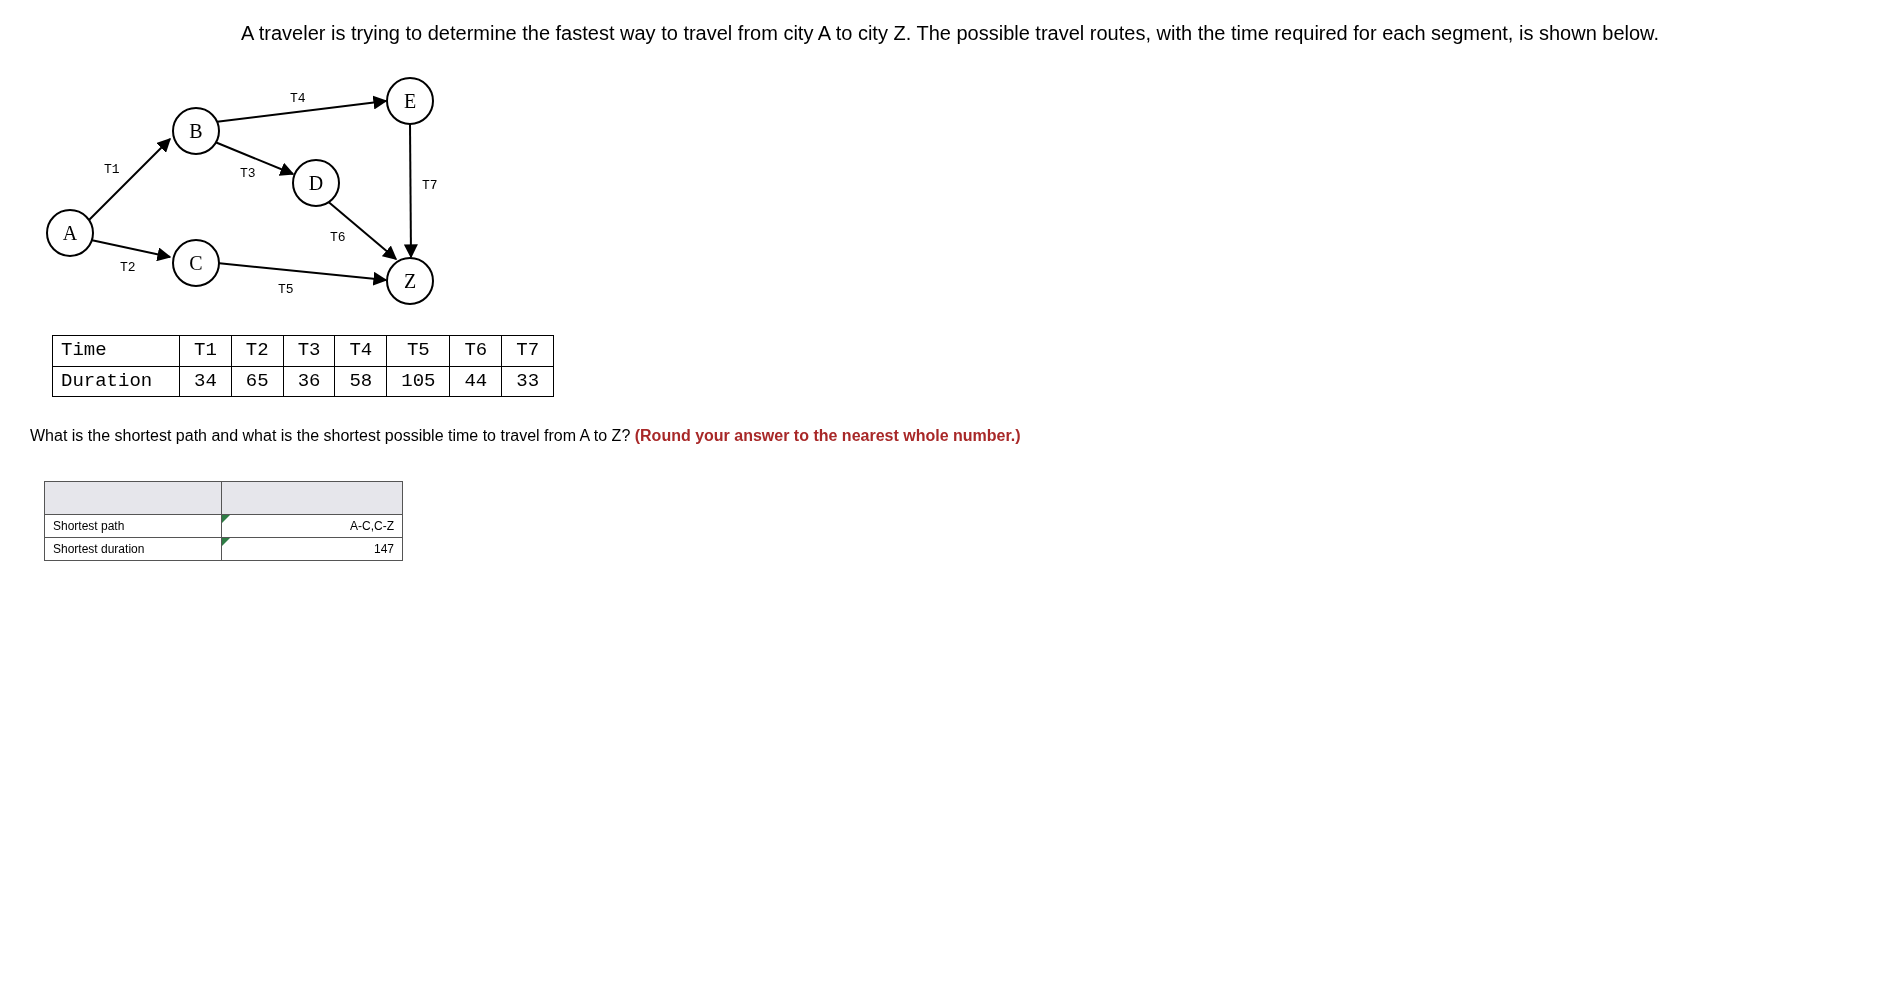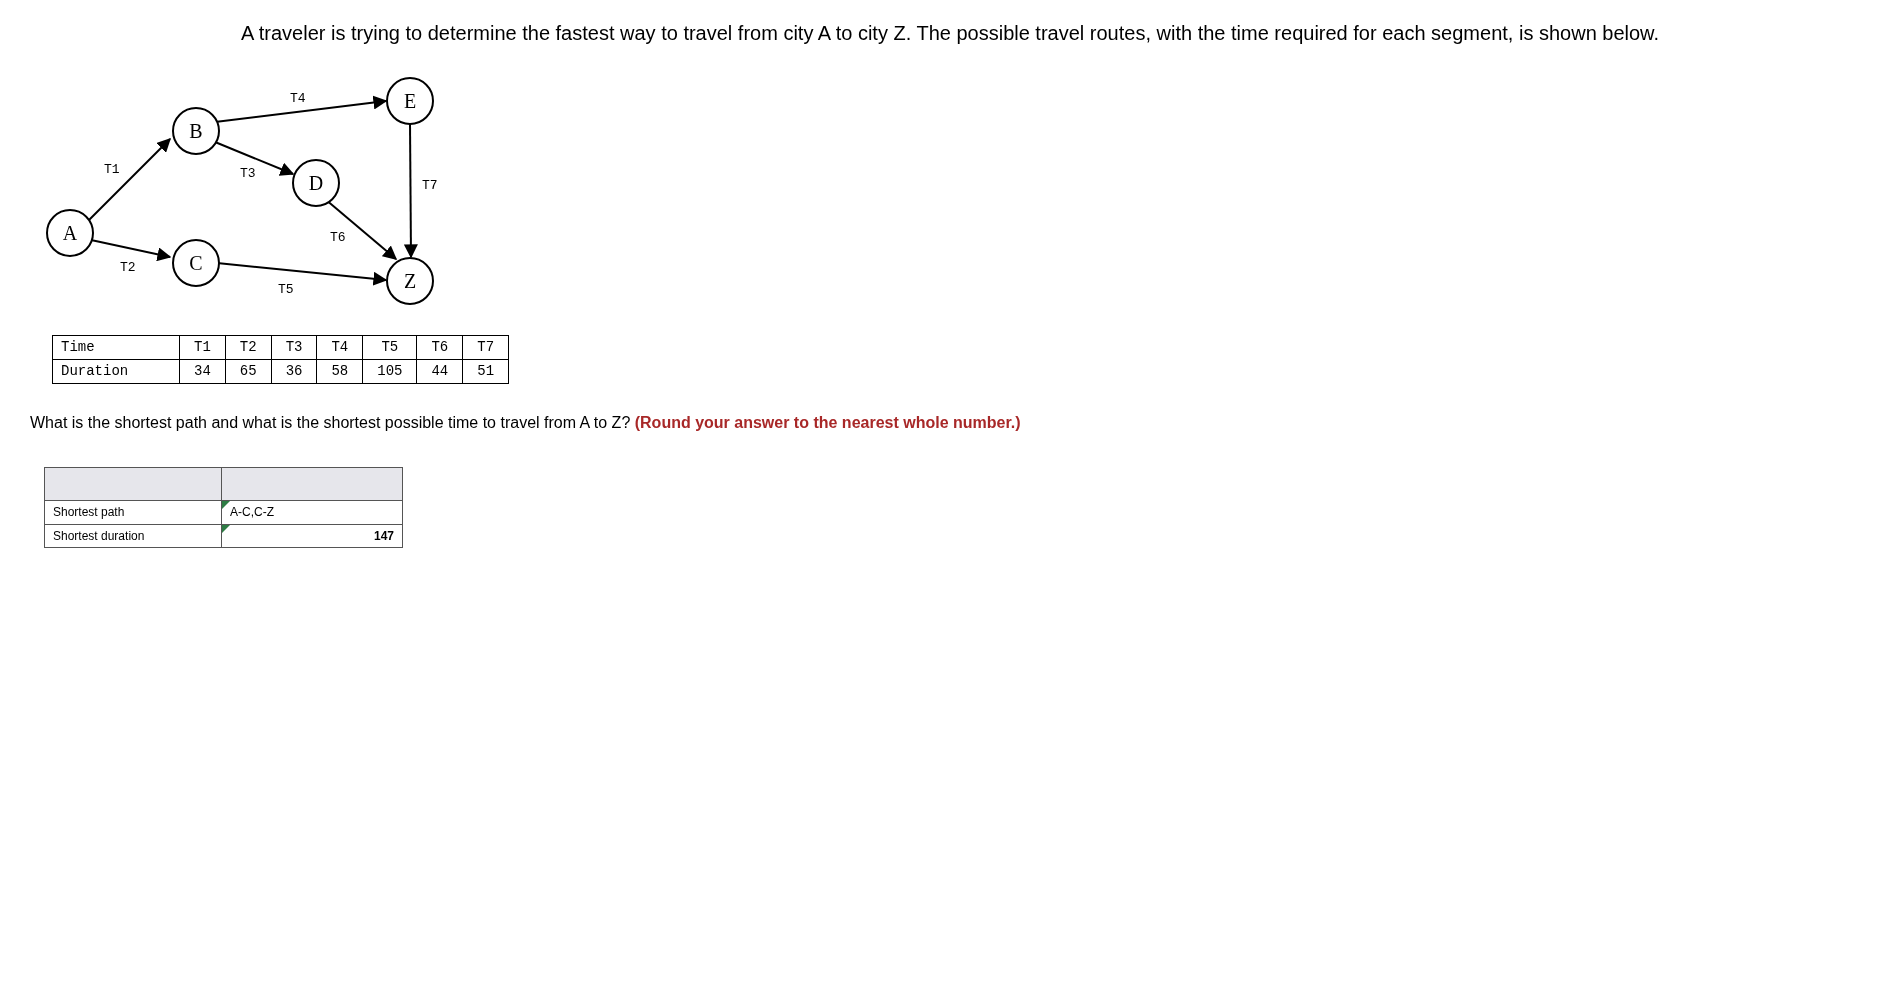--- a/index.html
+++ b/index.html
@@ -44,21 +44,21 @@
     }
     svg.edges {
       position: absolute;
       top: 0; left: 0;
       width: 450px; height: 260px;
       z-index: 1;
     }
     .data-table {
       border-collapse: collapse;
       font-family: "Courier New", monospace;
-      font-size: 14px;
+      font-size: 19px;
       margin-left: 22px;
       margin-bottom: 28px;
     }
     .data-table td {
       border: 1.5px solid #000;
       padding: 2px 14px;
       text-align: center;
       white-space: nowrap;
     }
     .data-table td.label {
@@ -106,22 +106,22 @@
       text-align: right;
     }
     .corner-tick {
       position: absolute;
       top: 0; left: 0;
       width: 0; height: 0;
       border-style: solid;
       border-width: 8px 8px 0 0;
       border-color: #2e7d45 transparent transparent transparent;
     }
-    .ans-path { font-family: -apple-system, Helvetica, Arial, sans-serif; }
-    .ans-num { font-family: -apple-system, Helvetica, Arial, sans-serif; font-weight: bold; }
+    .ans-path { font-family: -apple-system, Helvetica, Arial, sans-serif; text-align: right; }
+    .ans-num { font-family: -apple-system, Helvetica, Arial, sans-serif; }
   </style>
 </head>
 <body>
 
 <div class="intro">A traveler is trying to determine the fastest way to travel from city A to city Z. The possible travel routes, with the time required for each segment, is shown below.</div>
 
 <div class="diagram-area">
   <svg class="edges">
     <defs>
       <marker id="arrow" viewBox="0 0 10 10" refX="9" refY="5" markerWidth="7" markerHeight="7" orient="auto-start-reverse">
@@ -173,21 +173,21 @@
     <td>T7</td>
   </tr>
   <tr>
     <td class="label">Duration</td>
     <td>34</td>
     <td>65</td>
     <td>36</td>
     <td>58</td>
     <td>105</td>
     <td>44</td>
-    <td>51</td>
+    <td>33</td>
   </tr>
 </tbody>
   </table>
 
 <div class="question">
   <span>What is the shortest path and what is the shortest possible time to travel from A to Z? </span><span class="bold-red">(Round your answer to the nearest whole number.)</span>
 </div>
 
 <table class="answer-table">
   <tbody>

